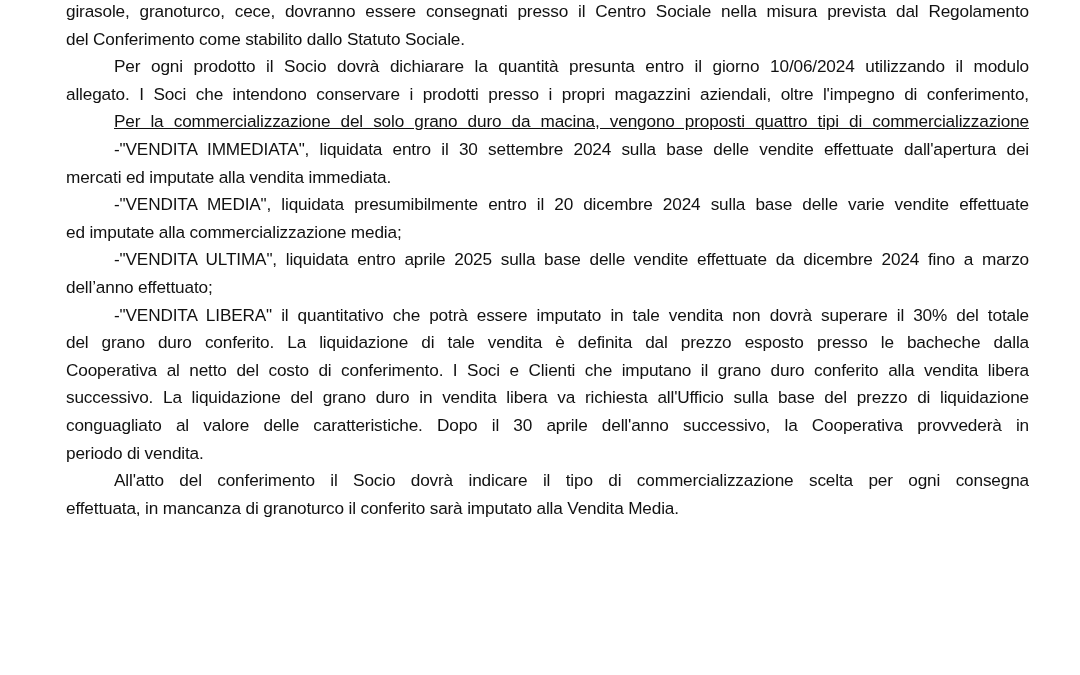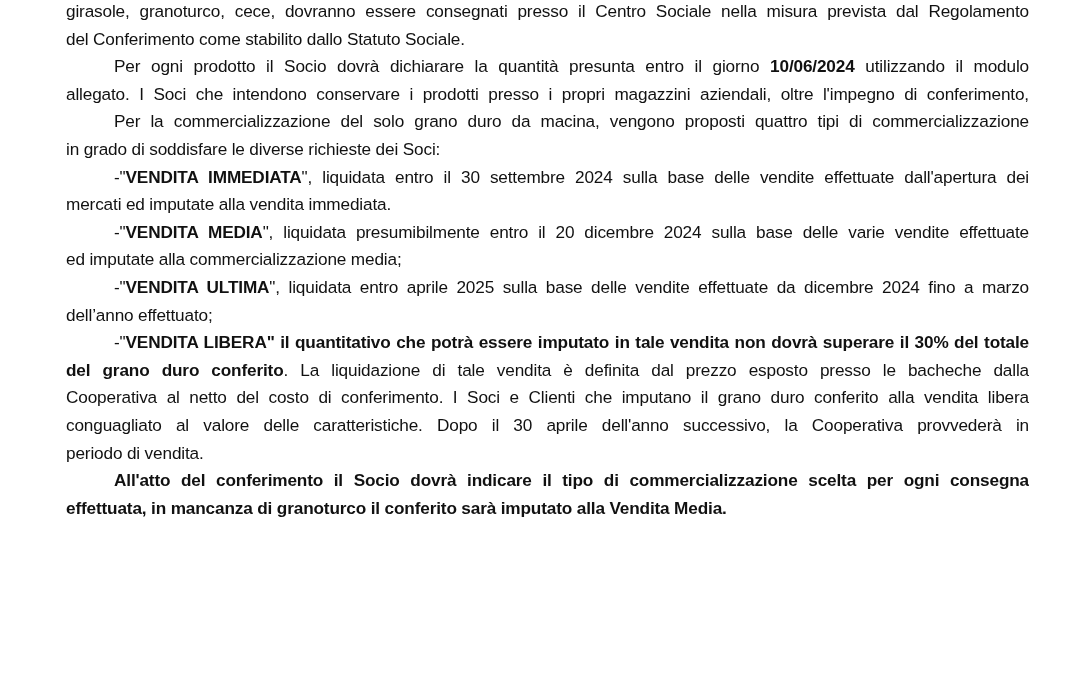--- a/index.html
+++ b/index.html
@@ -30,39 +30,39 @@
       white-space: nowrap;
       height: 27.6px;
     }
     .just {
       text-align: justify;
       text-align-last: justify;
       white-space: normal;
       overflow: hidden;
     }
     .indent { padding-left: 48px; }
-    b { font-weight: bold; }
-    .u { }
+    b { font-weight: normal; }
+    .u { text-decoration: underline; }
   </style>
 </head>
 <body>
 
 <div class="page" id="page">
     <div class="line just"><span>girasole, granoturco, cece, dovranno essere consegnati presso il Centro Sociale nella misura prevista dal Regolamento</span></div>
     <div class="line"><span>del Conferimento come stabilito dallo Statuto Sociale.</span></div>
     <div class="line indent just"><span>Per ogni prodotto il Socio dovrà dichiarare la quantità presunta entro il giorno </span><b>10/06/2024</b><span> utilizzando il modulo</span></div>
     <div class="line just"><span>allegato. I Soci che intendono conservare i prodotti presso i propri magazzini aziendali, oltre l'impegno di conferimento,</span></div>
     <div class="line indent just"><span class="u">Per la commercializzazione del solo grano duro da macina, vengono proposti quattro tipi di commercializzazione</span></div>
-    <div class="line"><span>in grado di soddisfare le diverse richieste dei Soci:</span></div>
     <div class="line indent just"><span>-"</span><b>VENDITA IMMEDIATA</b><span>", liquidata entro il 30 settembre 2024 sulla base delle vendite effettuate dall'apertura dei</span></div>
     <div class="line"><span>mercati ed imputate alla vendita immediata.</span></div>
     <div class="line indent just"><span>-"</span><b>VENDITA MEDIA</b><span>", liquidata presumibilmente entro il 20 dicembre 2024 sulla base delle varie vendite effettuate</span></div>
     <div class="line"><span>ed imputate alla commercializzazione media;</span></div>
     <div class="line indent just"><span>-"</span><b>VENDITA ULTIMA</b><span>", liquidata entro aprile 2025 sulla base delle vendite effettuate da dicembre 2024 fino a marzo</span></div>
     <div class="line"><span>dell’anno effettuato;</span></div>
     <div class="line indent just"><span>-"</span><b>VENDITA LIBERA" il quantitativo che potrà essere imputato in tale vendita non dovrà superare il 30% del totale</b></div>
     <div class="line just"><b>del grano duro conferito</b><span>. La liquidazione di tale vendita è definita dal prezzo esposto presso le bacheche dalla</span></div>
     <div class="line just"><span>Cooperativa al netto del costo di conferimento. I Soci e Clienti che imputano il grano duro conferito alla vendita libera</span></div>
+    <div class="line just"><span>successivo. La liquidazione del grano duro in vendita libera va richiesta all'Ufficio sulla base del prezzo di liquidazione</span></div>
     <div class="line just"><span>conguagliato al valore delle caratteristiche. Dopo il 30 aprile dell'anno successivo, la Cooperativa provvederà in</span></div>
     <div class="line"><span>periodo di vendita.</span></div>
     <div class="line indent just"><b>All'atto del conferimento il Socio dovrà indicare il tipo di commercializzazione scelta per ogni consegna</b></div>
     <div class="line"><b>effettuata, in mancanza di granoturco il conferito sarà imputato alla Vendita Media.</b></div>
   </div>
 
 </body></html>

